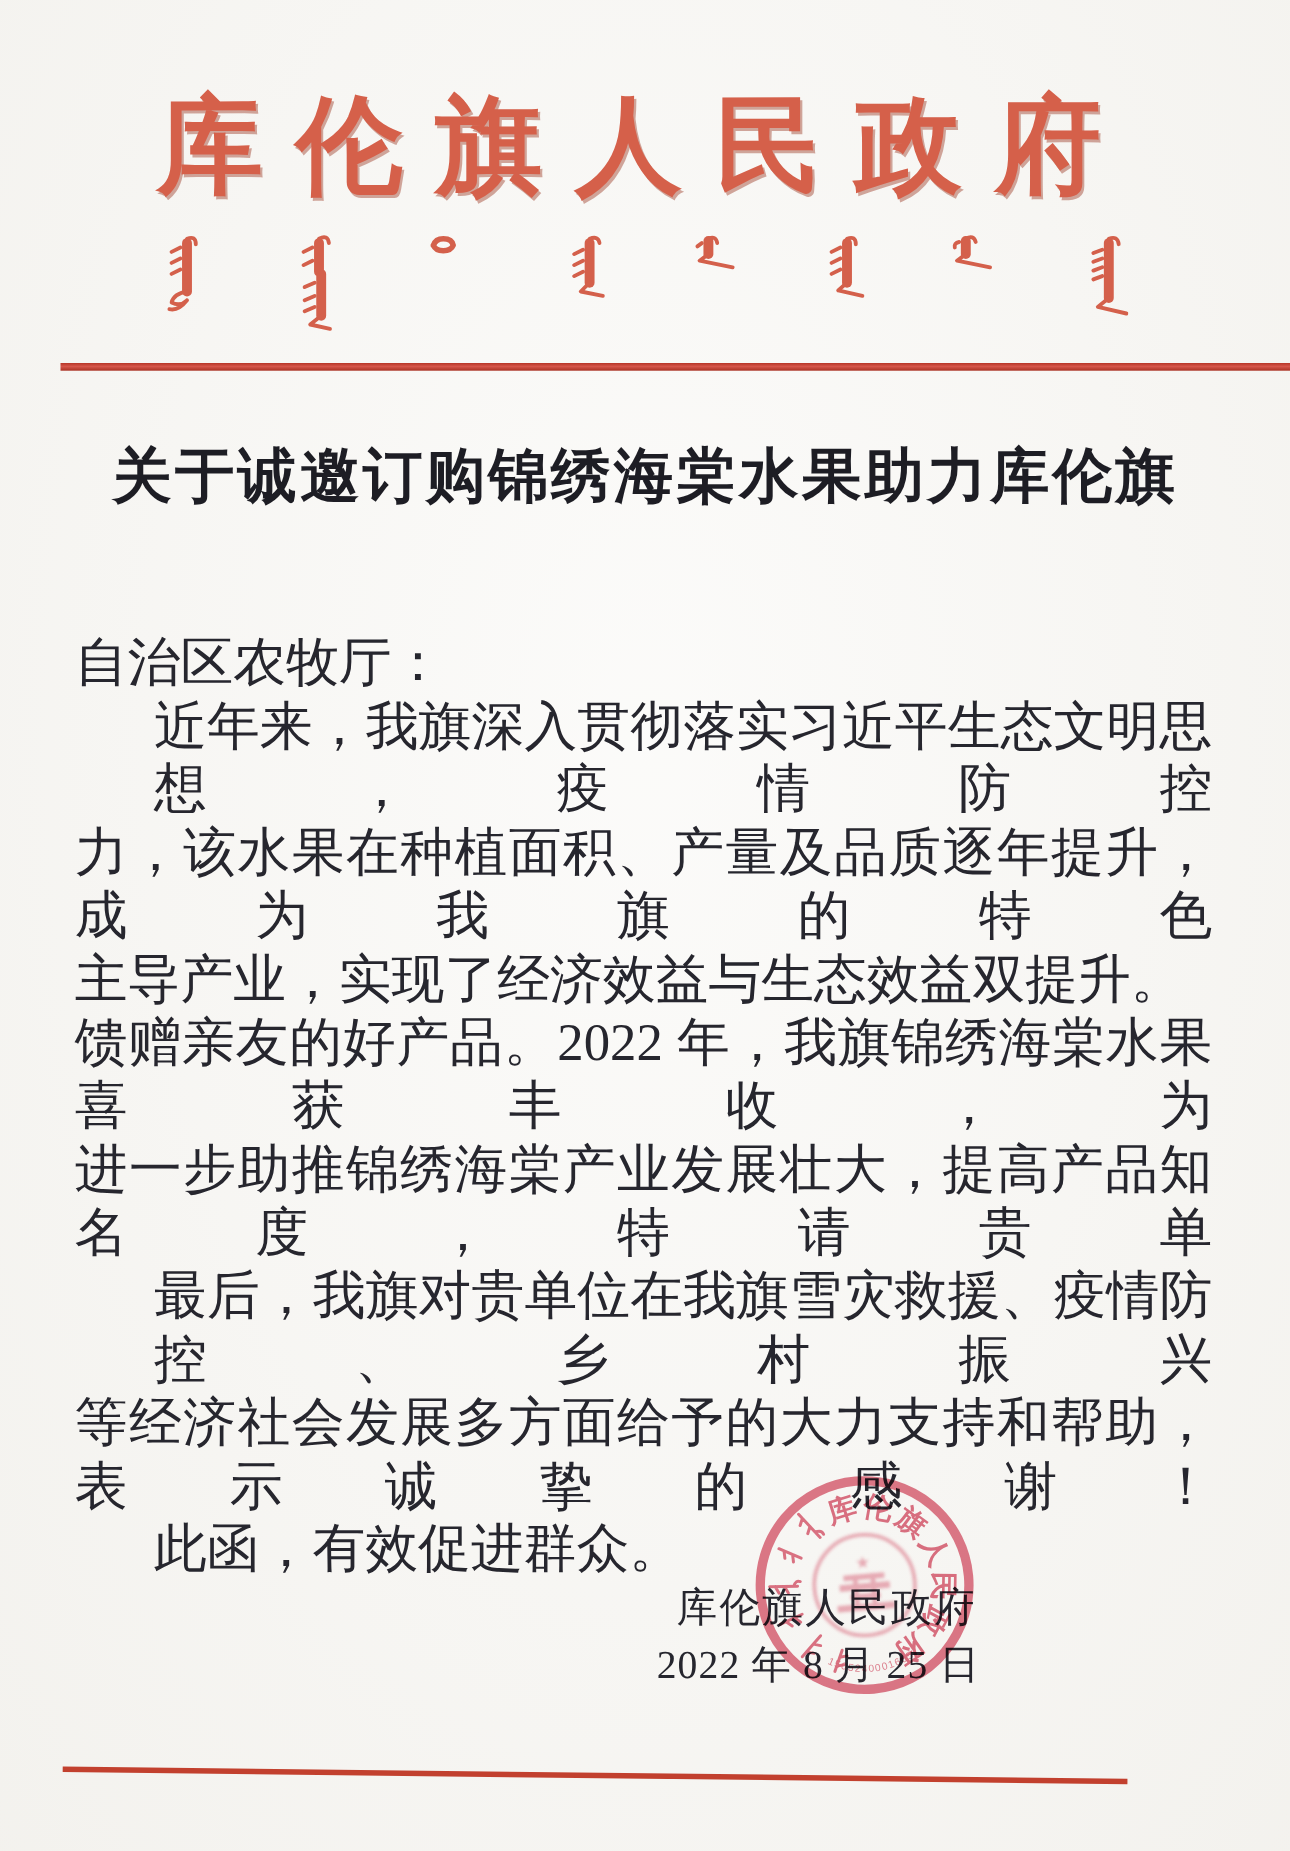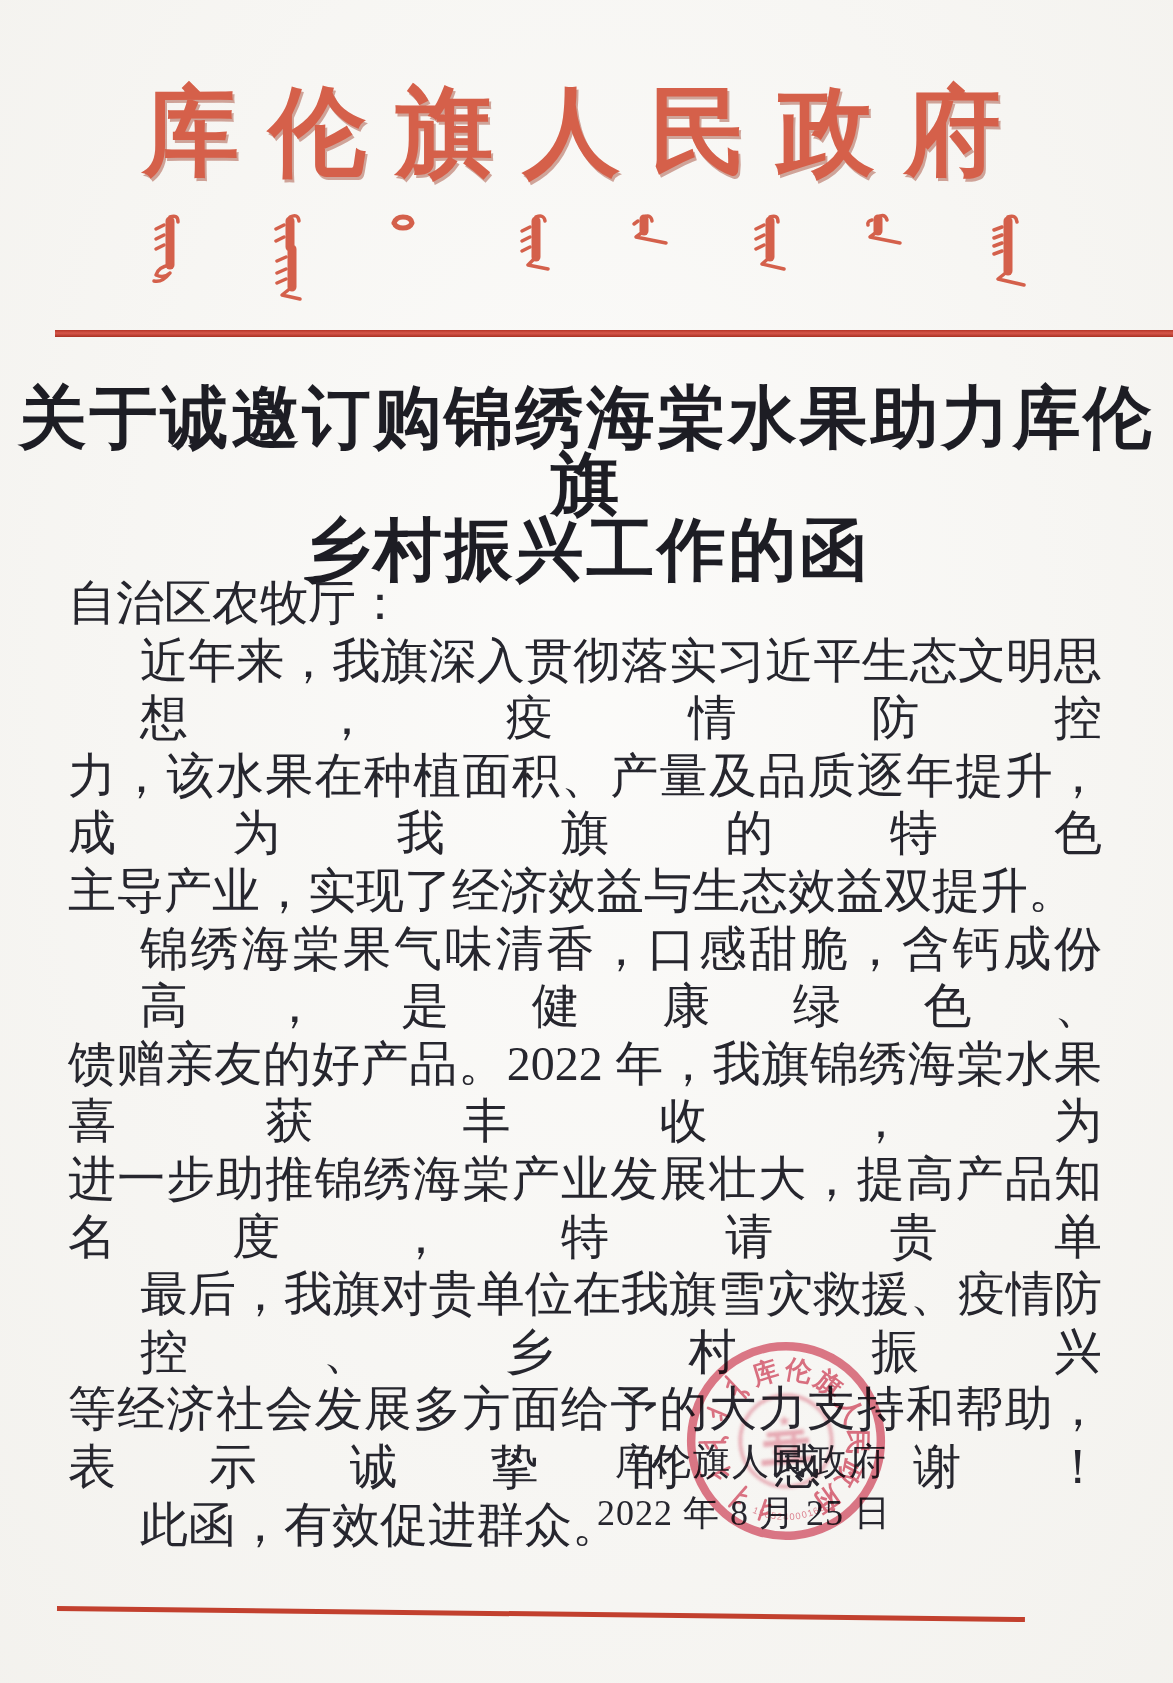--- a/index.html
+++ b/index.html
@@ -32,24 +32,24 @@
   .mg .stem{stroke-width:9;}
   .mg .mark{stroke-width:3.5;}
 
   .rule-top{
     position:absolute;top:330px;left:55px;width:1118px;height:7px;
     background:linear-gradient(#b63527,#d6564a 45%,#a93123);
   }
 
   
   .doc-title{
-    position:absolute;top:384px;left:0;width:100%;
+    position:absolute;top:400px;left:0;width:100%;
     text-align:center;color:#1d1d24;
     font-family:"Liberation Sans","DejaVu Sans",sans-serif;
-    font-weight:900;font-size:68px;line-height:66px;letter-spacing:3px;
+    font-weight:900;font-size:54px;line-height:66px;letter-spacing:3px;
   }
 
   
   .body-text{
     position:absolute;top:574px;left:68px;width:1034px;
     color:#26262e;font-size:48px;line-height:57.6px;
     font-family:"Liberation Serif","DejaVu Serif",serif;
   }
   .line{width:100%;}
   .line.full{text-align:justify;text-align-last:justify;}
@@ -144,29 +144,27 @@
       <path class="mark" d="M20 14 l-8 3 M20 22 l-8 3 M20 30 l-8 3 M20 38 l-8 3"></path>
       <path class="mark" d="M26 58 l-10 8 l26 6"></path>
     </svg>
   </span>
 </div>
 
 <div class="rule-top"></div>
 
 <div class="doc-title">
   <div>关于诚邀订购锦绣海棠水果助力库伦旗</div>
-  <div>乡村振兴工作的函</div>
 </div>
 
 <div class="body-text">
   <div class="line">自治区农牧厅：</div>
   <div class="line indent full">近年来，我旗深入贯彻落实习近平生态文明思想，疫情防控</div>
   <div class="line full">力，该水果在种植面积、产量及品质逐年提升，成为我旗的特色</div>
   <div class="line">主导产业，实现了经济效益与生态效益双提升。</div>
-  <div class="line indent full">锦绣海棠果气味清香，口感甜脆，含钙成份高，是健康绿色、</div>
   <div class="line full">馈赠亲友的好产品。2022 年，我旗锦绣海棠水果喜获丰收，为</div>
   <div class="line full">进一步助推锦绣海棠产业发展壮大，提高产品知名度，特请贵单</div>
   <div class="line indent full">最后，我旗对贵单位在我旗雪灾救援、疫情防控、乡村振兴</div>
   <div class="line full">等经济社会发展多方面给予的大力支持和帮助，表示诚挚的感谢！</div>
   <div class="line indent">此函，有效促进群众。</div>
 </div>
 
 <div class="sig-org">库伦旗人民政府</div>
 <div class="sig-date">2022 年 8 月 25 日</div>
 

